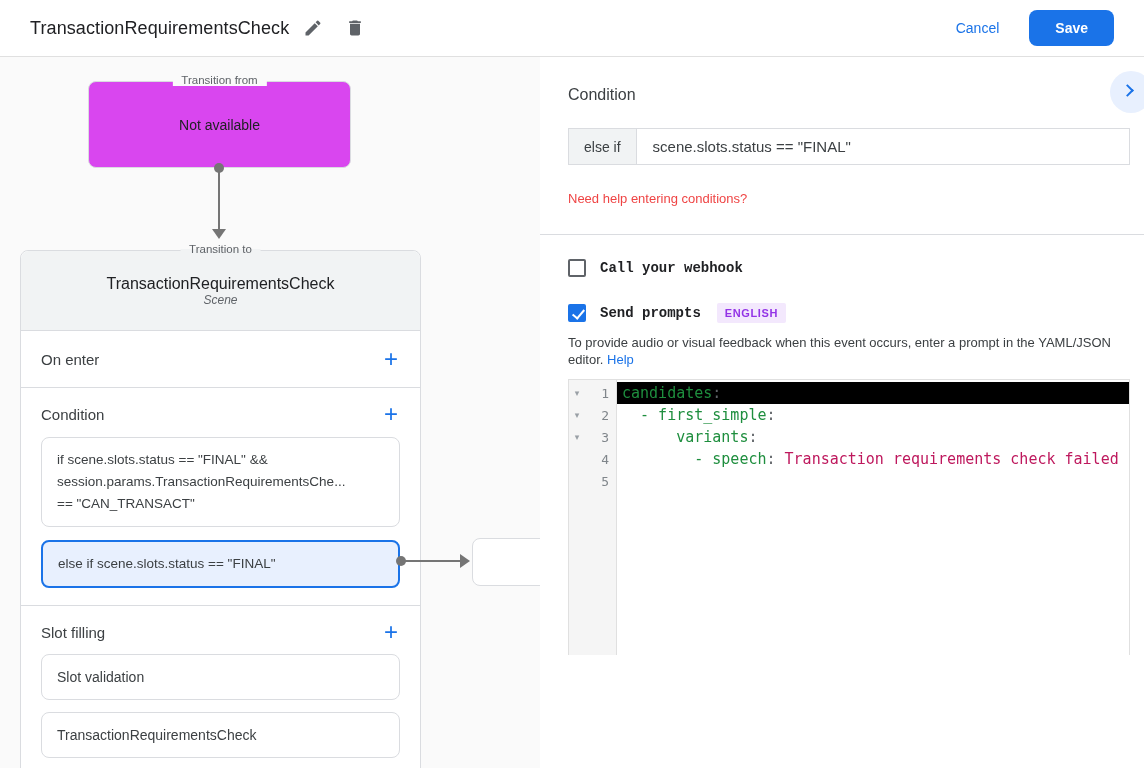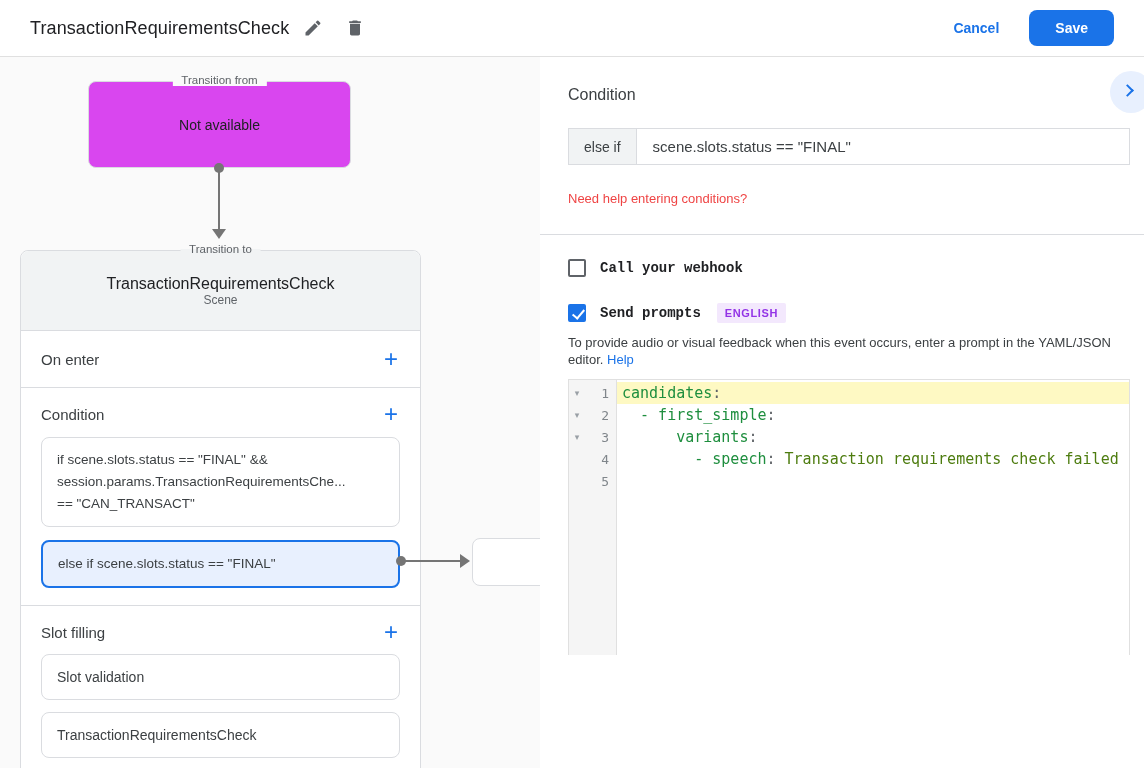--- a/index.html
+++ b/index.html
@@ -7,21 +7,21 @@
     font-family:"Liberation Sans", sans-serif; color:#202124; }
 
   
   .topbar { height:57px; background:#fff; border-bottom:1px solid #e0e0e0;
     display:flex; align-items:center; padding:0 16px 0 30px; }
   .page-title { font-size:18px; color:#202124; letter-spacing:.1px; }
   .icon-btn { width:36px; height:36px; border:none; background:transparent; cursor:pointer;
     display:flex; align-items:center; justify-content:center; margin-left:6px; border-radius:50%; }
   .icon-btn svg { fill:#5f6368; }
   .topbar-spacer { flex:1; }
-  .cancel-btn { border:none; background:transparent; color:#1a73e8; font-size:14px; font-weight:700;
+  .cancel-btn { border:none; background:transparent; color:#1a73e8; font-size:14px; font-weight:400;
     font-family:inherit; cursor:pointer; margin-right:30px; }
   .save-btn { background:#1a73e8; color:#fff; border:none; border-radius:8px; font-family:inherit;
     font-size:14px; font-weight:600; padding:0 26px; height:36px; cursor:pointer; margin-right:14px; }
 
   
   .main { display:flex; height:711px; }
   .canvas { position:relative; width:540px; background:#fafafa; overflow:hidden; flex:none; }
   .panel { position:relative; flex:1; background:#fff; padding:29px 0 0 28px; overflow:hidden; }
 
   
@@ -45,21 +45,21 @@
   .target-box { position:absolute; left:472px; top:481px; width:100px; height:48px; background:#fff;
     border:1px solid #dadce0; border-radius:8px; }
 
   
   .scene-card { position:absolute; left:20px; top:193px; width:401px; height:540px; background:#fff;
     border:1px solid #dadce0; border-radius:8px 8px 0 0; }
   .scene-card .group-label { background:linear-gradient(to bottom,#fafafa 50%,#f1f3f4 50%); }
   .card-header { height:80px; background:#f1f3f4; border-bottom:1px solid #dadce0; border-radius:8px 8px 0 0;
     display:flex; flex-direction:column; align-items:center; justify-content:center; }
   .scene-name { font-size:16px; color:#202124; }
-  .scene-type { font-size:12px; color:#5f6368; margin-top:0; }
+  .scene-type { font-size:12px; color:#5f6368; margin-top:0;font-style:italic; }
   .card-section { border-bottom:1px solid #dadce0; padding:16px 20px 17px 20px; }
   .card-section:last-child { border-bottom:none; }
   .section-head { display:flex; align-items:center; justify-content:space-between; }
   .section-label { font-size:15px; color:#3c4043; }
   .plus-btn { border:none; background:transparent; color:#1a73e8; font-size:24px; font-weight:300;
     line-height:20px; cursor:pointer; font-family:inherit; padding:0 2px; }
   .cond-box { border:1px solid #dadce0; border-radius:8px; background:#fff; padding:11px 15px;
     font-size:13.5px; color:#3c4043; line-height:22px; margin-top:13px; }
   .cond-box.selected { background:#e8f0fe; border:2px solid #1a73e8; height:48px;
     display:flex; align-items:center; padding:0 15px; }
@@ -104,25 +104,25 @@
 
   .editor { display:flex; margin-top:11px; margin-right:14px; height:calc(100% - 406px);
     border:1px solid #e0e0e0; border-bottom:none; background:#fff; overflow:hidden; }
   .gutter { width:48px; background:#f5f5f5; border-right:1px solid #e0e0e0; flex:none; padding-top:2px; }
   .gutter-row { height:22px; display:flex; align-items:center; }
   .fold { width:16px; text-align:center; font-size:9px; color:#9aa0a6; cursor:pointer; }
   .lnum { flex:1; text-align:right; padding-right:7px; font-size:13px; color:#80868b;
     font-family:"DejaVu Sans Mono", monospace; }
   .code { flex:1; padding-top:2px; font-family:"DejaVu Sans Mono", monospace; font-size:15px; overflow:hidden; }
   .code-row { height:22px; line-height:22px; white-space:pre; padding-left:5px; }
-  .code-row.active { background:#fef9c3; }
+  .code-row.active { background:#000000; }
   .tk-key { color:#1e8e3e; }
   .tk-punc { color:#5f6368; }
   .tk-plain { color:#202124; }
-  .tk-val { color:#4d7c0f; }
+  .tk-val { color:#be185d; }
 </style>
 </head>
 <body>
 
 <header class="topbar">
   <span class="page-title">TransactionRequirementsCheck</span>
   <button class="icon-btn">
     <svg width="20" height="20" viewBox="0 0 24 24">
       <path d="M3 17.25V21h3.75L17.81 9.94l-3.75-3.75L3 17.25zM20.71 7.04c.39-.39.39-1.02 0-1.41l-2.34-2.34a.9959.9959 0 0 0-1.41 0l-1.83 1.83 3.75 3.75 1.83-1.83z"></path>
     </svg>

